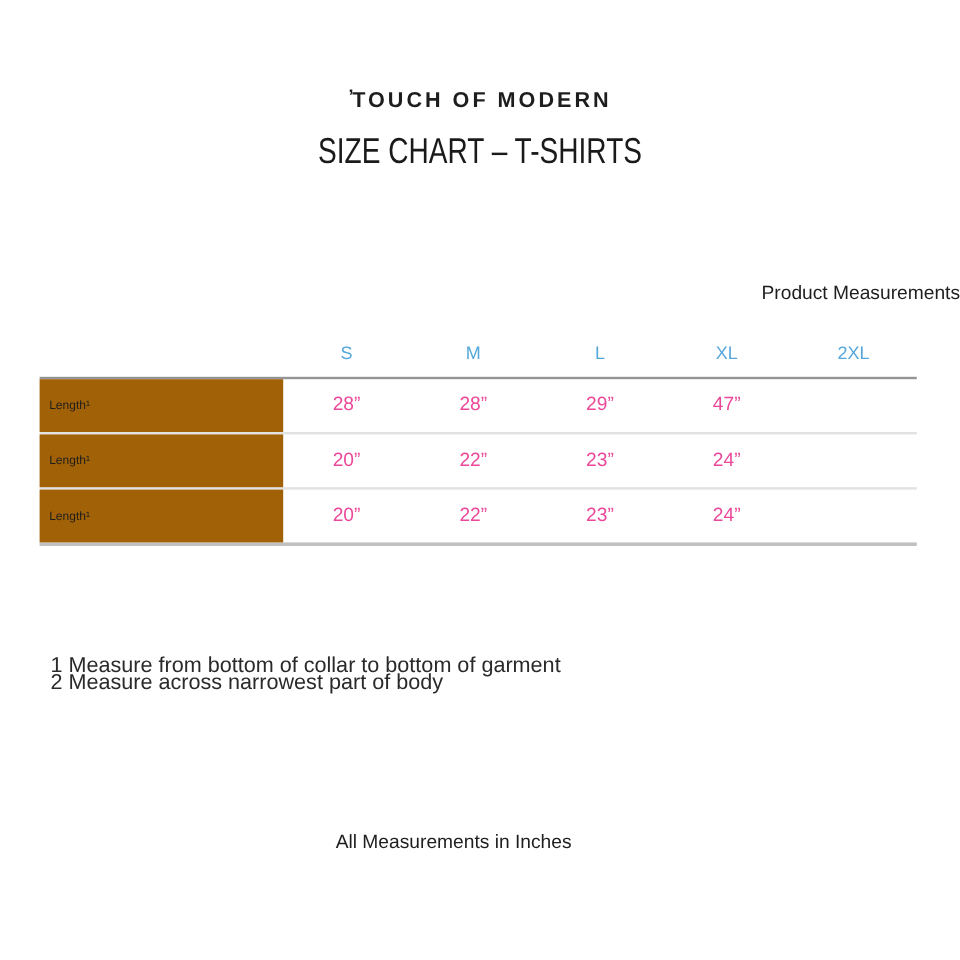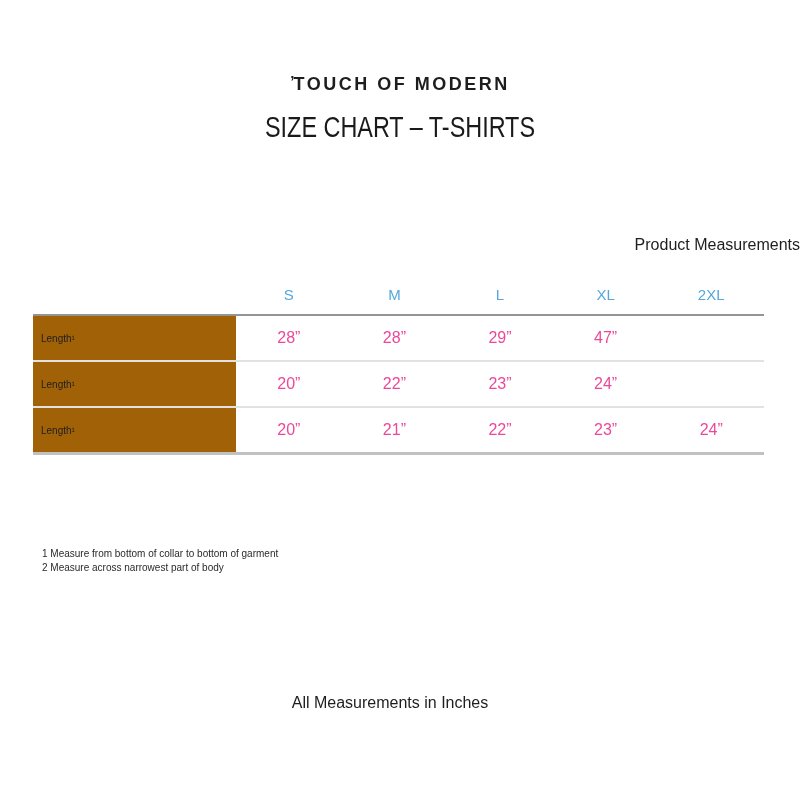--- a/index.html
+++ b/index.html
@@ -111,30 +111,30 @@
     justify-content: center;
     font-size: 16px;
     color: #ec4899;
   }
 
   
   .footnotes {
     position: absolute;
     left: 42px;
     top: 547px;
-    font-size: 10px;
+    font-size: 18px;
     line-height: 14px;
     color: #2a2a2a;
   }
 
   
   .footer-note {
     position: absolute;
     top: 694px;
-    left: 12px;
+    left: 0;
     width: 756px;
     text-align: center;
     font-size: 16px;
     line-height: 18px;
     color: #1e1e1e;
   }
 </style>
 </head>
 <body>
 
@@ -171,21 +171,20 @@
         <div class="row-label">Length¹</div>
         <div class="cell">20”</div>
         <div class="cell">22”</div>
         <div class="cell">23”</div>
         <div class="cell">24”</div>
       </div>
 
       <div class="row">
         <div class="row-label">Length¹</div>
         <div class="cell">20”</div>
-        <div class="cell">21”</div>
         <div class="cell">22”</div>
         <div class="cell">23”</div>
         <div class="cell">24”</div>
       </div>
 
     </div>
   </div>
 
   <div class="footnotes">
     <div>1 Measure from bottom of collar to bottom of garment</div>

